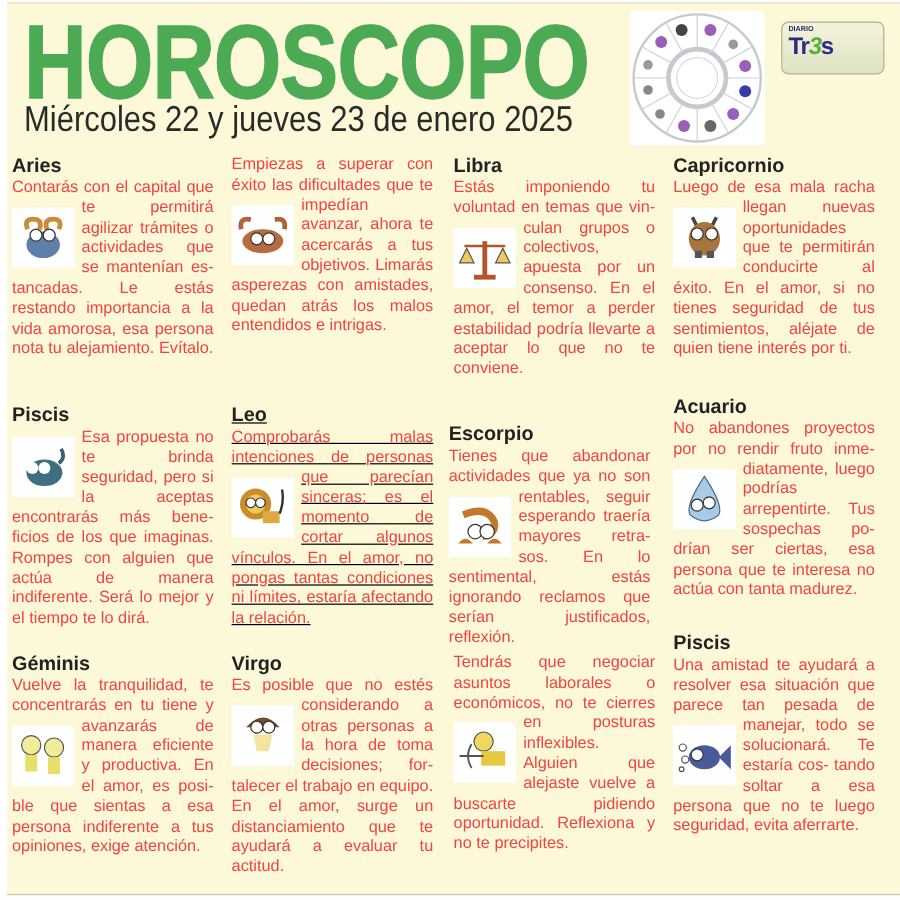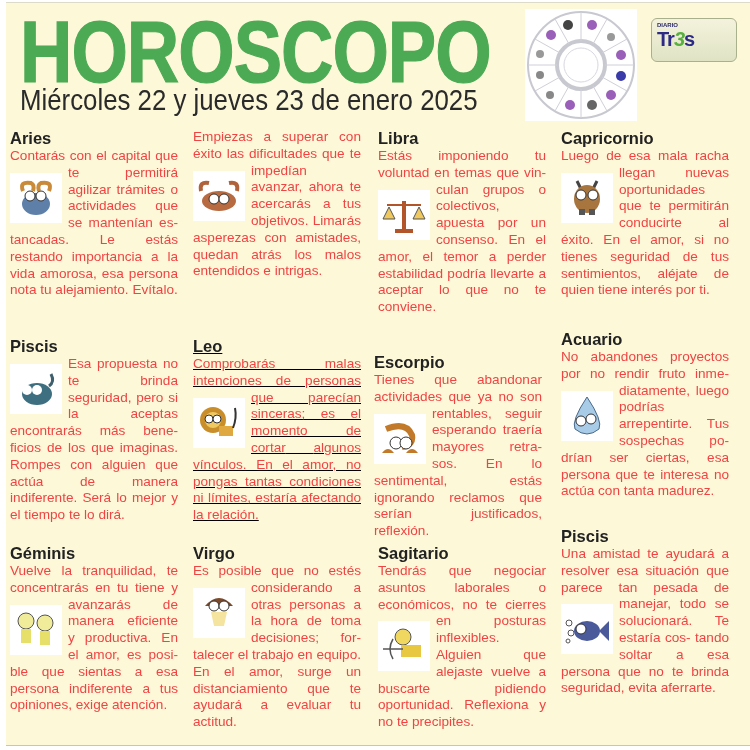--- a/index.html
+++ b/index.html
@@ -186,21 +186,20 @@
             <circle cx="28" cy="24" r="6" fill="#fff" stroke="#333"></circle>
             <path d="M4 34 q6 -8 12 0" fill="#c27a2a"></path>
             <path d="M28 34 q6 -8 12 0" fill="#c27a2a"></path>
           </svg>
         </span>
       <span>son rentables, seguir esperando traería mayores retra-</span>
       <span>sos. En lo sentimental, estás ignorando reclamos que serían justificados, reflexión.</span></p>
   </div>
 
   <div class="sign" style="left:372px; top:541px;">
-    <h2>Sagitario</h2>
     <p><span>Tendrás que negociar asuntos laborales o económicos, no te cierres en</span>
       <span class="icon">
           <svg width="46" height="42" viewBox="0 0 46 42">
             <circle cx="22" cy="12" r="8" fill="#f0d860" stroke="#555"></circle>
             <rect x="20" y="20" width="20" height="12" fill="#e8c840"></rect>
             <line x1="2" y1="24" x2="22" y2="24" stroke="#555" stroke-width="1.5"></line>
             <path d="M12 14 q-6 10 0 20" fill="none" stroke="#555" stroke-width="1.5"></path>
           </svg>
         </span>
       <span>posturas inflexibles. Alguien que alejaste vuelve a buscarte pidiendo</span>
@@ -245,16 +244,16 @@
           <svg width="48" height="40" viewBox="0 0 48 40">
             <circle cx="6" cy="14" r="3" fill="none" stroke="#555"></circle>
             <circle cx="8" cy="24" r="3" fill="none" stroke="#555"></circle>
             <circle cx="5" cy="32" r="2" fill="none" stroke="#555"></circle>
             <ellipse cx="24" cy="22" rx="13" ry="10" fill="#4a5a9a"></ellipse>
             <path d="M36 22 l10 -10 l0 20 z" fill="#4a5a9a"></path>
             <circle cx="18" cy="20" r="5" fill="#fff" stroke="#333"></circle>
           </svg>
         </span>
       <span>de manejar, todo se solucionará. Te estaría cos-</span>
-      <span>tando soltar a esa persona que no te brinda seguridad, evita aferrarte.</span></p>
+      <span>tando soltar a esa persona que no te luego seguridad, evita aferrarte.</span></p>
   </div>
 
 </div>
 
 </body></html>

